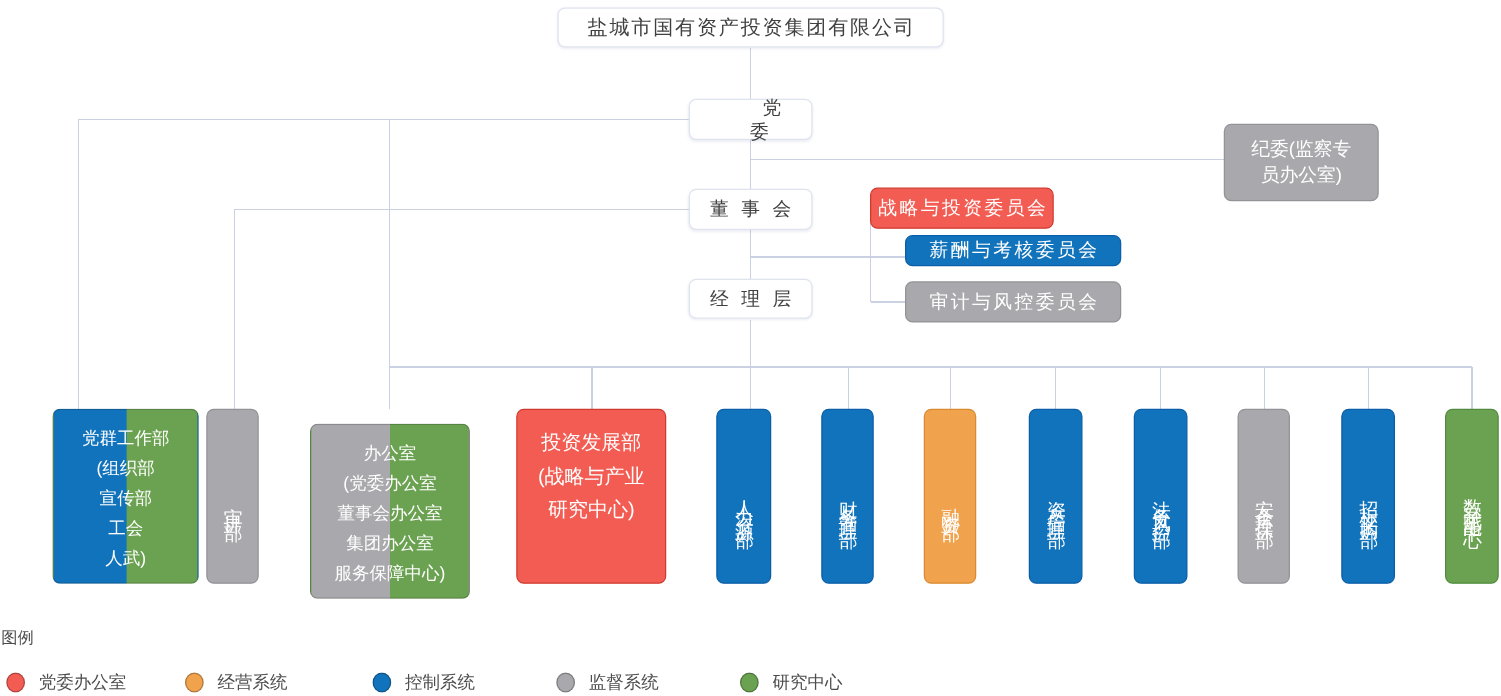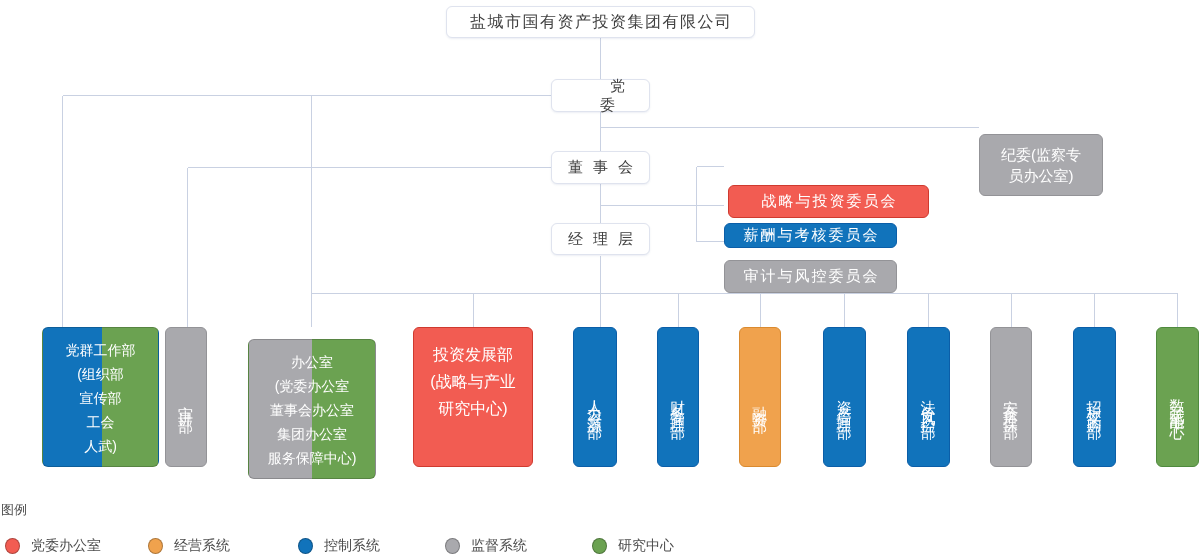--- a/index.html
+++ b/index.html
@@ -23,21 +23,21 @@
     text-align:center;
   }
   .sys-decision    { background:#f25c52; border:1px solid #cf3a2f; }
   .sys-control     { background:#1173bb; border:1px solid #0b5ea8; }
   .sys-operating   { background:#f0a24d; border:1px solid #da8a2f; }
   .sys-supervision { background:#a9a9ad; border:1px solid #939397; }
   .sys-service     { background:#6ba251; border:1px solid #4f8a3e; }
   .split-cs { background:linear-gradient(to right,#1173bb 0 51%,#6ba251 51% 100%); border:1px solid rgba(0,0,0,0.18); }
   .split-ss { background:linear-gradient(to right,#a9a9ad 0 50%,#6ba251 50% 100%); border:1px solid rgba(0,0,0,0.18); }
 
-  .centered { display:flex; align-items:center; justify-content:center;margin-top:35px; }
+  .centered { display:flex; align-items:center; justify-content:center; }
   .multiline { white-space:pre-line; font-size:14px; line-height:24px; padding-top:10px; }
   .multiline-lg { white-space:pre-line; font-size:16px; line-height:27px; padding-top:13px; }
   .prewrap { white-space:pre-line; font-size:15px; line-height:21px; }
   .committee { font-size:15px; letter-spacing:2px; text-indent:2px; }
 
   .vert { display:flex; justify-content:center; }
   .vtext {
     writing-mode:vertical-rl; text-orientation:upright;
     font-size:15px; letter-spacing:6px; line-height:1; margin-top:12px;
   }
@@ -82,21 +82,21 @@
 
   <div class="wnode title-node" style="left:446px; top:6px; width:309px; height:32px;">盐城市国有资产投资集团有限公司</div>
 
   <div class="wnode spaced" style="left:551px; top:79px; width:99px; height:33px;padding-left:48px;">党委</div>
   <div class="wnode spaced" style="left:551px; top:151px; width:99px; height:33px;">董事会</div>
   <div class="wnode spaced" style="left:551px; top:223px; width:99px; height:32px;">经理层</div>
 
   <div class="box sys-supervision centered prewrap" style="left:979px; top:99px; width:124px; height:62px;">纪委(监察专
 员办公室)</div>
 
-  <div class="box sys-decision centered committee" style="left:728px; top:150px; width:201px; height:33px;">战略与投资委员会</div>
+  <div class="box sys-decision centered committee" style="left:696px; top:150px; width:147px; height:33px;">战略与投资委员会</div>
   <div class="box sys-control centered committee" style="left:724px; top:188px; width:173px; height:25px;">薪酬与考核委员会</div>
   <div class="box sys-supervision centered committee" style="left:724px; top:225px; width:173px; height:33px;">审计与风控委员会</div>
 
   <div class="box split-cs multiline" style="left:2px; top:327px; width:117px; height:140px;margin-left:40px;">党群工作部
 (组织部
 宣传部
 工会
 人武)</div>
 
   <div class="box sys-supervision vert" style="left:165px; top:327px; width:42px; height:140px;">

